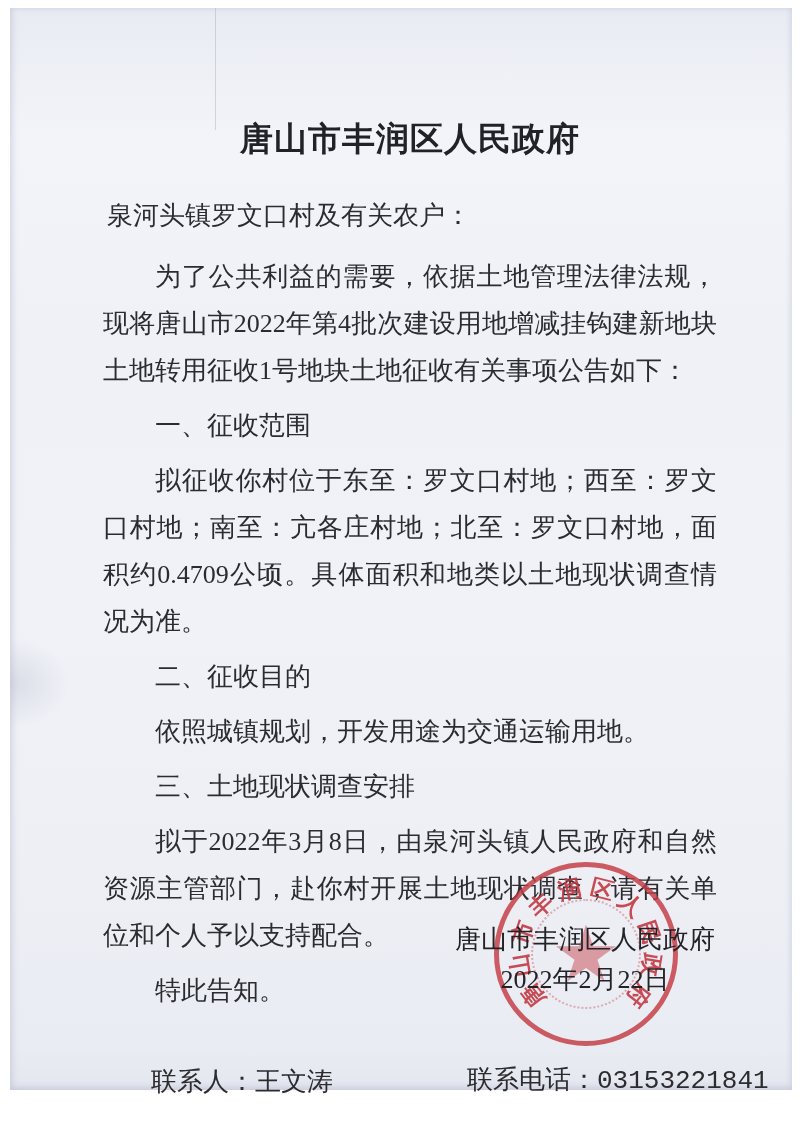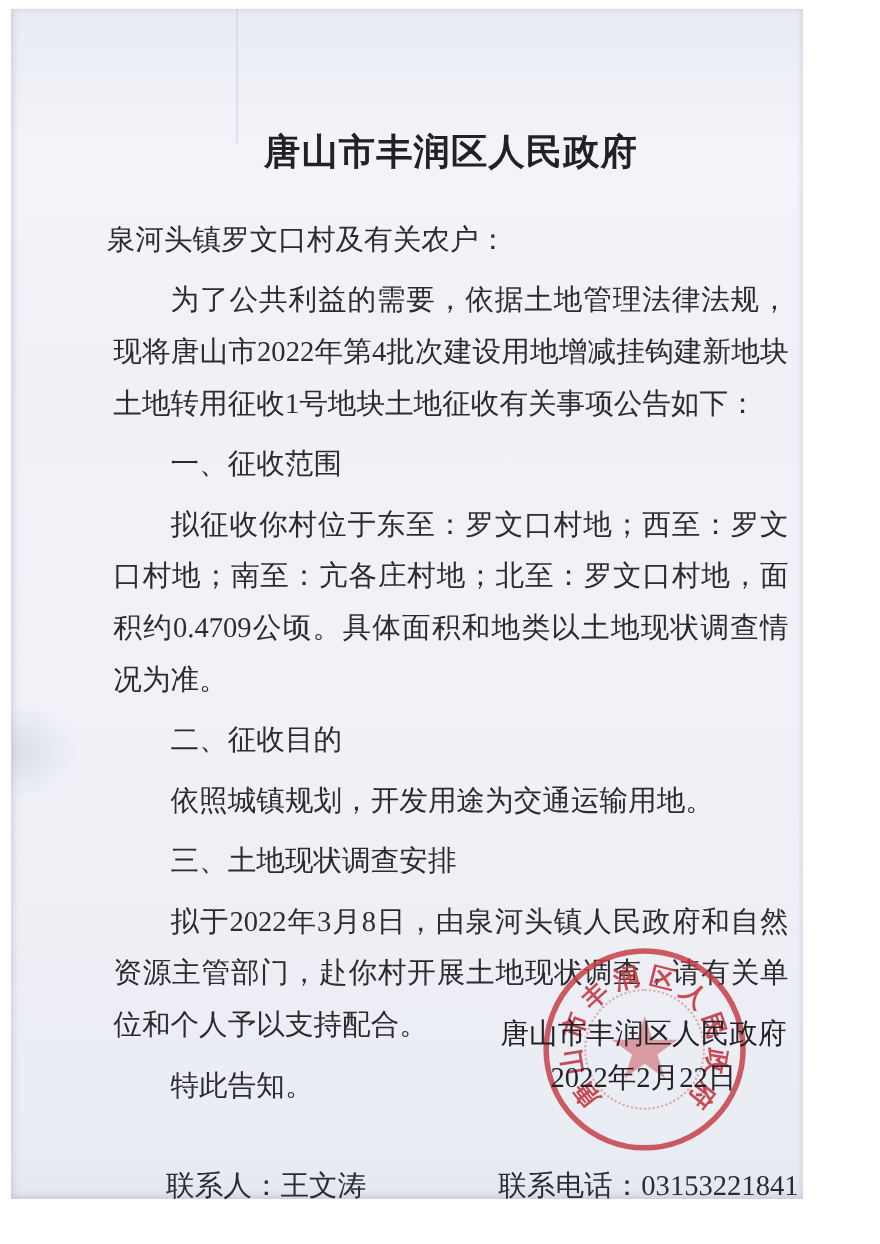--- a/index.html
+++ b/index.html
@@ -8,21 +8,21 @@
     width: 800px;
     height: 1131px;
     background: #ffffff;
     overflow: hidden;
     font-family: "Liberation Serif", "DejaVu Serif", serif;
   }
   .paper {
     position: absolute;
     left: 10px;
     top: 8px;
-    width: 720px;
+    width: 782px;
     height: 1082px;
     background: linear-gradient(180deg,
       #e9ebf3 0%, #eef0f6 6%, #f3f4f9 12%,
       #eff1f7 30%, #f1f2f8 55%, #edeff5 80%,
       #eaecf3 96%, #e4e7ef 100%);
     box-shadow: inset 3px 0 6px rgba(170,176,195,0.25),
                 inset -2px 0 5px rgba(190,195,210,0.18),
                 inset 0 -3px 6px rgba(170,176,195,0.3);
   }
   
@@ -57,34 +57,35 @@
     color: #222226;
   }
   .doc-title span {
     display: block;
     text-align: center;
     font-size: 33px;
     line-height: 42px;
     letter-spacing: 1px;
   }
   .salutation {
-    margin: 2px;
+    margin: 12px;
+    font-family: Liberation Mono, monospace;
   }
   .para {
     margin: 8px;
     text-indent: 2em;
     text-align: justify;
   }
   .contact-row {
     position: relative;
     height: 47px;
     margin-top: 44px;
   }
   .contact-person { position: absolute; left: 56px; white-space: nowrap; }
-  .contact-phone  { position: absolute; left: 358px; white-space: nowrap; }
+  .contact-phone  { position: absolute; left: 372px; white-space: nowrap; font-family: Liberation Mono, monospace; }
 
   
   .seal {
     position: absolute;
     left: 484px;
     top: 854px;
     width: 184px;
     height: 184px;
     border: 5px solid rgba(195,57,66,0.82);
     border-radius: 50%;

